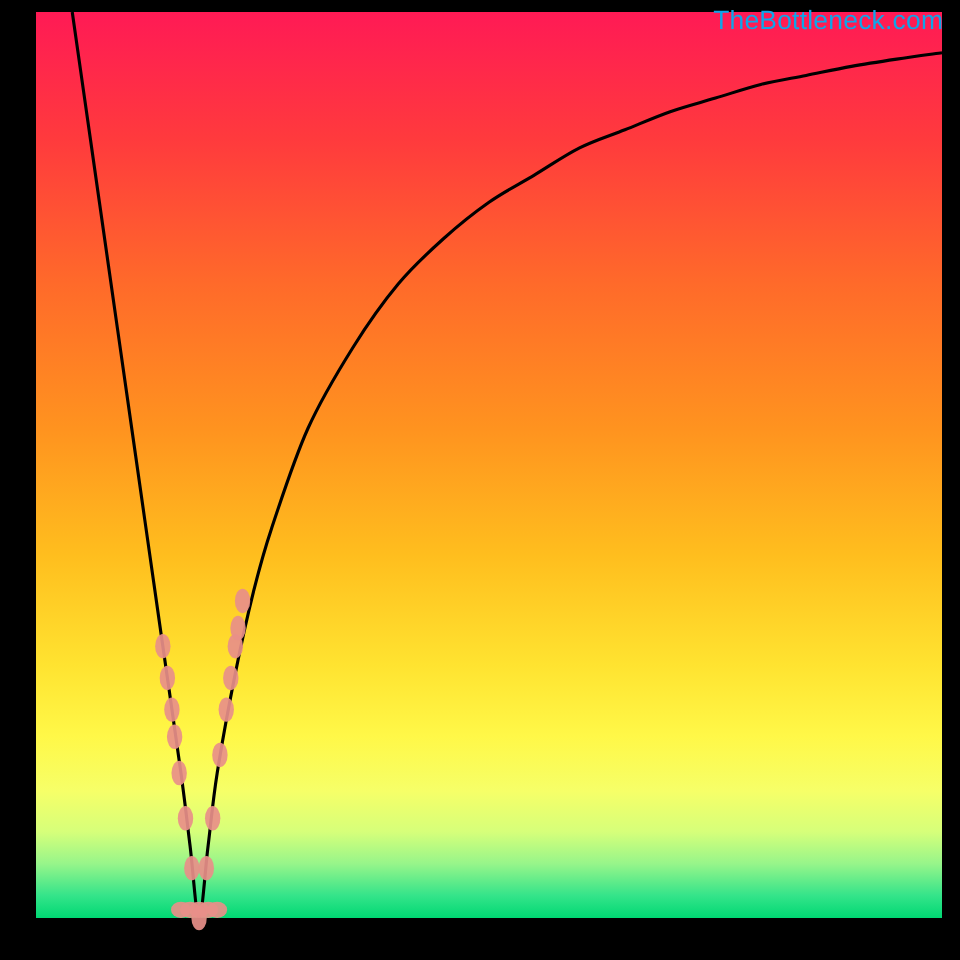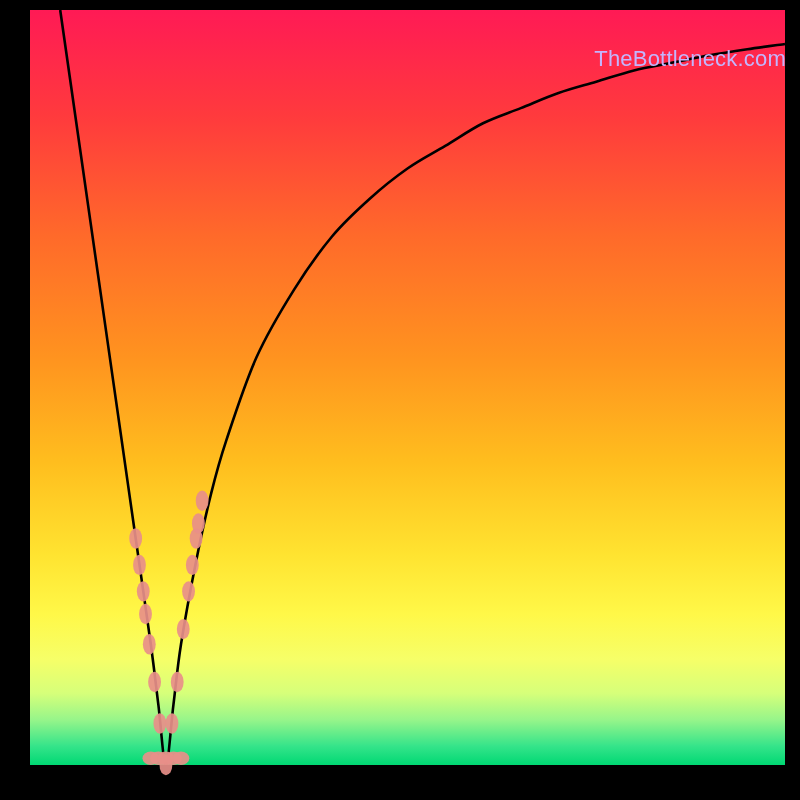--- a/index.html
+++ b/index.html
@@ -39,25 +39,24 @@
     left: 0;
     top: 0;
     width: 100%;
     height: 100%;
     overflow: visible;
   }
   .watermark {
     position: absolute;
     top: 4px;
     right: 14px;
-    color: #c4b5fd;
+    color: #0ea5e9;
     font-size: 22px;
     font-weight: 500;
     letter-spacing: 0.2px;
-    margin-top: 42px;
   }
 </style>
 </head>
 <body>
 
 <div class="frame">
   <div class="plot">
     <svg class="gradient" viewBox="0 0 100 100" preserveAspectRatio="none">
       <defs>
         <linearGradient id="bg" x1="0" y1="0" x2="0" y2="1">

